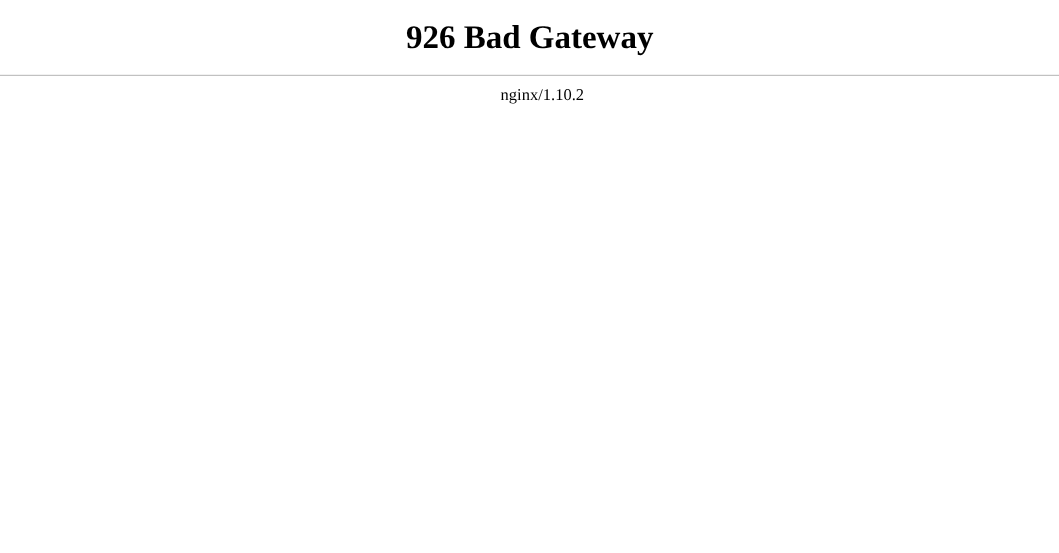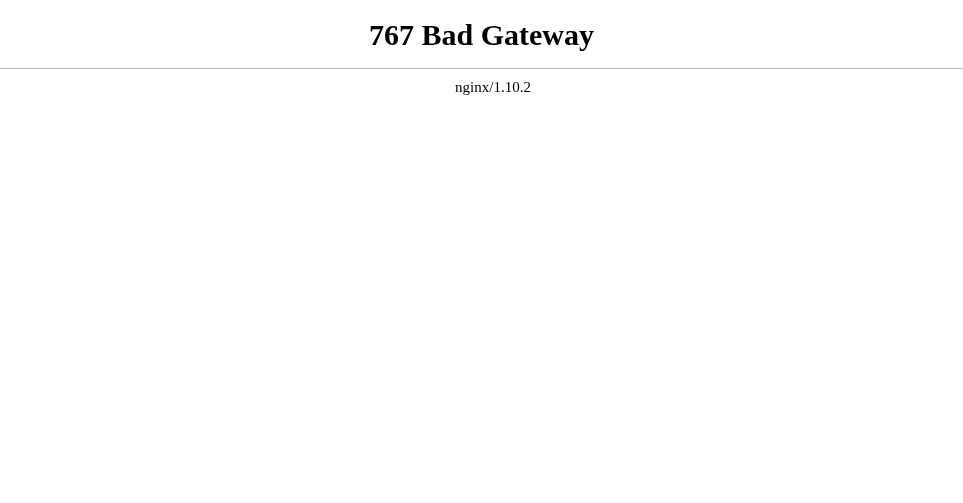--- a/index.html
+++ b/index.html
@@ -24,15 +24,15 @@
     .server {
       text-align: center;
       font-size: 15px;
       margin-top: 10px;
       margin-left: 23px;
     }
   </style>
 </head>
 <body>
 
-<h1>767 Bad Gateway</h1>
+<h1>926 Bad Gateway</h1>
 <hr>
 <div class="server">nginx/1.10.2</div>
 
 </body></html>

